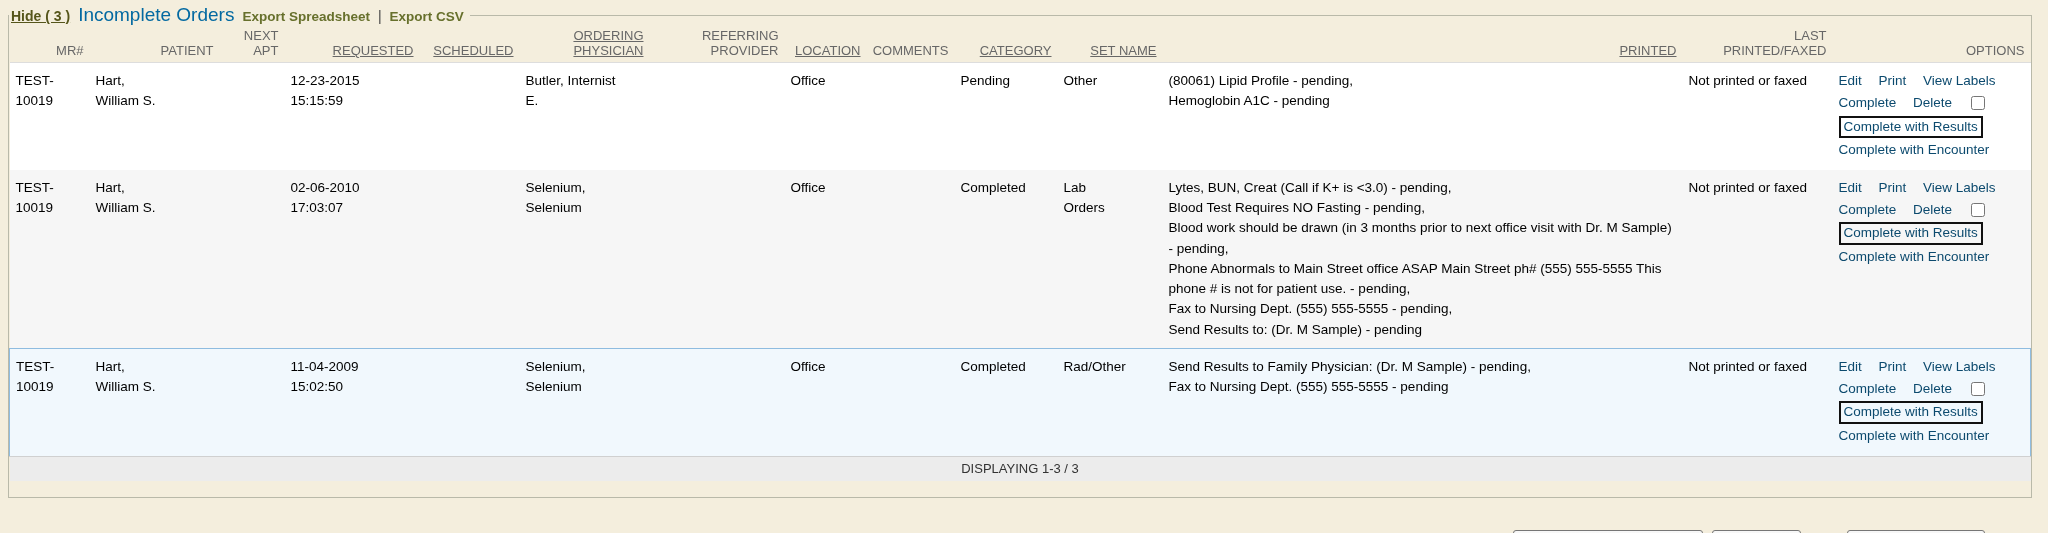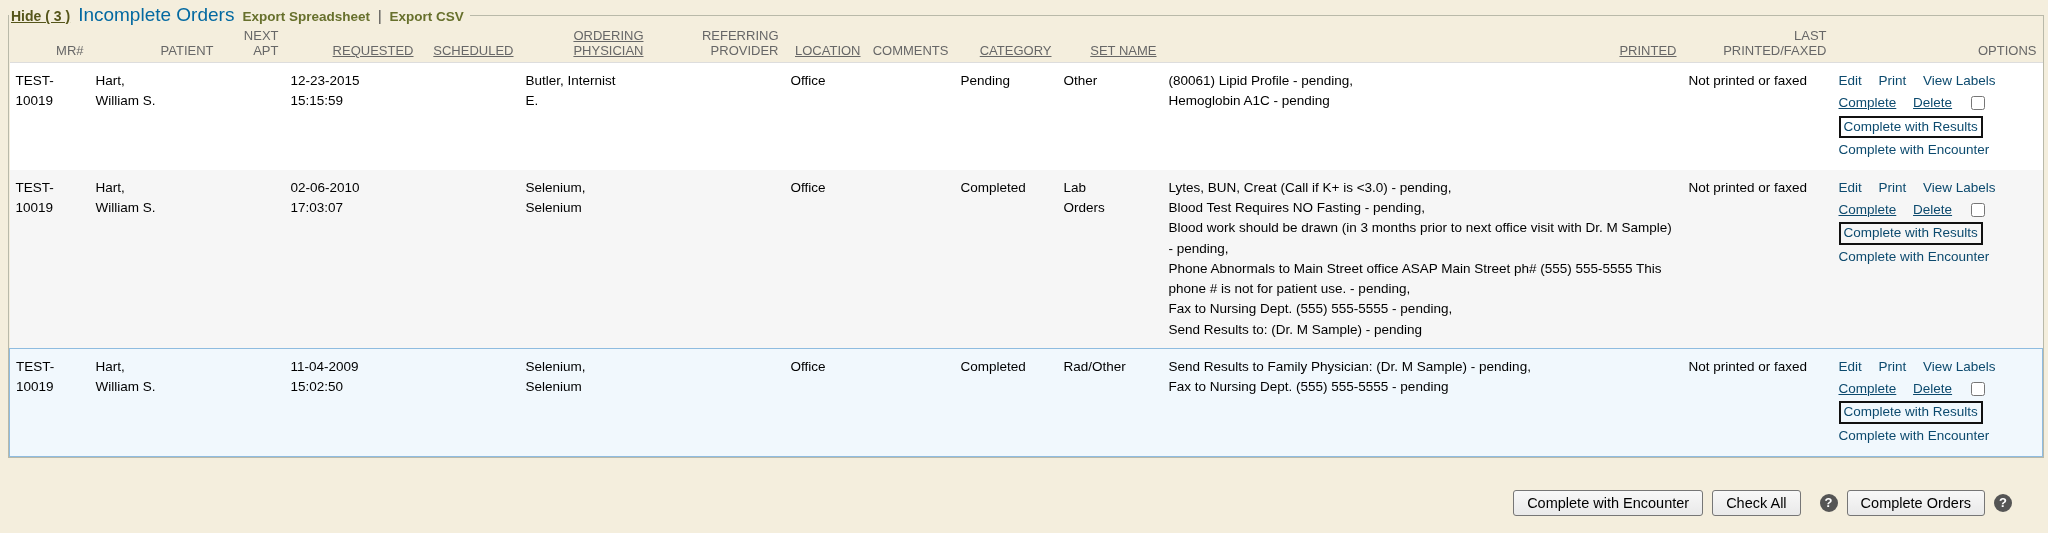--- a/index.html
+++ b/index.html
@@ -4,21 +4,21 @@
 <style>
   * { box-sizing: border-box; }
   html,body { margin:0; padding:0; }
   body {
     width:2048px; height:533px;
     background:#f4eedd;
     font-family:"Liberation Sans", sans-serif;
     font-size:13.5px; color:#000;
   }
   fieldset {
-    margin:4px 4px 0 8px; padding:0 0 0 0;
+    margin:4px 16px 0 8px; padding:0 0 16px 0;
     border:1px solid #b9b9a9;
     min-height:452px;
   }
   legend {
     margin-left:0; padding:0 6px 0 2px;
     display:flex; align-items:baseline; gap:8px;
     white-space:nowrap;
   }
   .hide-link { font-weight:bold; font-size:14px; color:#55551a; text-decoration:underline; cursor:pointer; }
   .panel-title { font-size:19px; color:#0369a1; }
@@ -42,21 +42,21 @@
   tr.selected { border:1px solid #8fbce0; }
   tr.selected td { background:#f1f8fd; }
   .pre { white-space:pre-line; }
   tr.footer td {
     background:#ececec; border-top:1px solid #d0d0d0;
     text-align:center; padding:4px 0; font-size:13px; color:#333; line-height:1.2;
   }
   .opt-line { margin-bottom:2px; white-space:nowrap; }
   .opt-line a { color:#0c4a6e; cursor:pointer; text-decoration:none; margin-right:13px; }
   .opt-line a:last-child { margin-right:0; }
-  .opt-line a.u { text-decoration:underline; }
+  .opt-line a.u { }
   .opt-line a.boxed {
     display:inline-block; border:2px solid #111;
     padding:0 3px; margin-right:0; line-height:1.35;
   }
   .opt-line input[type=checkbox] { vertical-align:middle; margin:0 0 2px 2px; width:14px; height:14px; }
 
   .actions {
     display:flex; justify-content:flex-end; align-items:center;
     gap:9px; margin-top:32px; padding-right:36px;
   }
@@ -239,20 +239,23 @@
           </div>
           <div class="opt-line">
             <a class="boxed">Complete with Results</a>
           </div>
           <div class="opt-line">
             <a>Complete with Encounter</a>
           </div>
         </td>
       </tr>
 
+      <tr class="footer">
+        <td colspan="14">DISPLAYING 1-3 / 3</td>
+      </tr>
     </tbody>
   </table>
 </fieldset>
 
 <div class="actions">
   <button>Complete with Encounter</button>
   <button>Check All</button>
   <span class="help gap">?</span>
   <button>Complete Orders</button>
   <span class="help">?</span>

